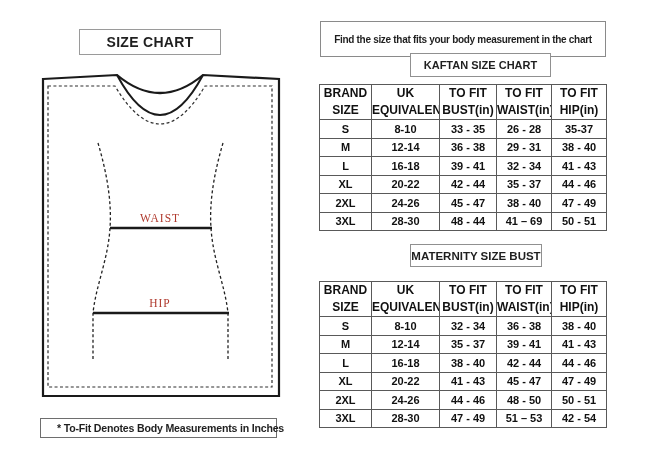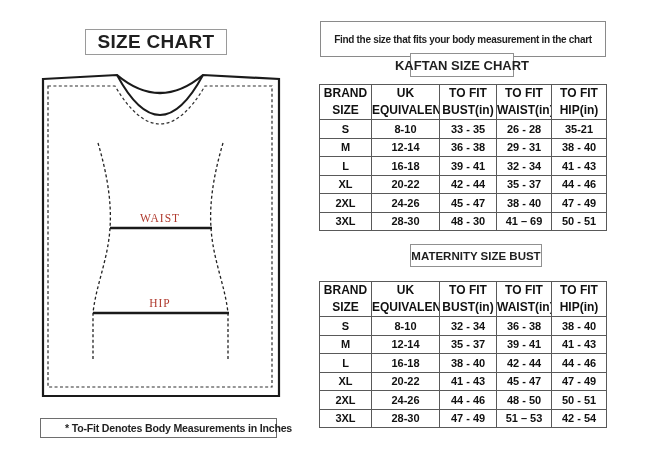--- a/index.html
+++ b/index.html
@@ -5,26 +5,26 @@
   html,body { margin:0; padding:0; background:#fff; }
   .canvas {
     position:relative; width:658px; height:466px; background:#ffffff;
     font-family:"Liberation Sans", sans-serif; overflow:hidden; color:#1a1a1a;
   }
   .box {
     position:absolute; box-sizing:border-box; background:#fff;
     border:1px solid #8f8f8f; display:flex; align-items:center; justify-content:center;
     font-weight:bold; text-align:center; white-space:nowrap; color:#1f1f1f;
   }
-  .title-main   { left:85px;  top:29px;  width:142px; height:26px; font-size:19px; letter-spacing:.3px; border-color:#9a9a9a;align-items:center; }
+  .title-main   { left:79px;  top:29px;  width:142px; height:26px; font-size:14px; letter-spacing:.3px; border-color:#9a9a9a;align-items:center; }
   .note-box     { left:320px; top:21px;  width:286px; height:36px; font-size:10px;  letter-spacing:-.3px; border-color:#8a8a8a; }
-  .tbl-title-1  { left:410px; top:53px;  width:104px; height:24px; font-size:13px; border-color:#909090; }
+  .tbl-title-1  { left:410px; top:53px;  width:141px; height:24px; font-size:11px; border-color:#909090; }
   .tbl-title-2  { left:410px; top:244px; width:132px; height:23px; font-size:11.5px; border-color:#909090; }
   .footnote-box { left:40px;  top:418px; width:237px; height:20px; font-size:10.6px; letter-spacing:-.2px;
-                  justify-content:flex-start; padding-left:24px; border-color:#6e6e6e; }
+                  justify-content:flex-start; padding-left:16px; border-color:#6e6e6e; }
 
   table.size-table {
     position:absolute; border-collapse:collapse; table-layout:fixed;
     width:287px; background:#fff;
   }
   #table-kaftan    { left:319px; top:84px;  }
   #table-maternity { left:319px; top:281px; }
   .size-table th, .size-table td {
     border:1px solid #595959; font-weight:bold; color:#111;
     text-align:center; vertical-align:middle; padding:0; overflow:hidden;
@@ -94,21 +94,21 @@
           <th>TO FIT
 HIP(in)</th>
         </tr>
       </thead>
     <tbody>
         <tr>
           <td>S</td>
           <td>8-10</td>
           <td>33 - 35</td>
           <td>26 - 28</td>
-          <td>35-21</td>
+          <td>35-37</td>
         </tr>
         <tr>
           <td>M</td>
           <td>12-14</td>
           <td>36 - 38</td>
           <td>29 - 31</td>
           <td>38 - 40</td>
         </tr>
         <tr>
           <td>L</td>
@@ -127,21 +127,21 @@
         <tr>
           <td>2XL</td>
           <td>24-26</td>
           <td>45 - 47</td>
           <td>38 - 40</td>
           <td>47 - 49</td>
         </tr>
         <tr>
           <td>3XL</td>
           <td>28-30</td>
-          <td>48 - 30</td>
+          <td>48 - 44</td>
           <td>41 – 69</td>
           <td>50 - 51</td>
         </tr>
       </tbody>
   </table>
 
   <div class="box tbl-title-2">
     <span>MATERNITY SIZE BUST</span>
   </div>
 

